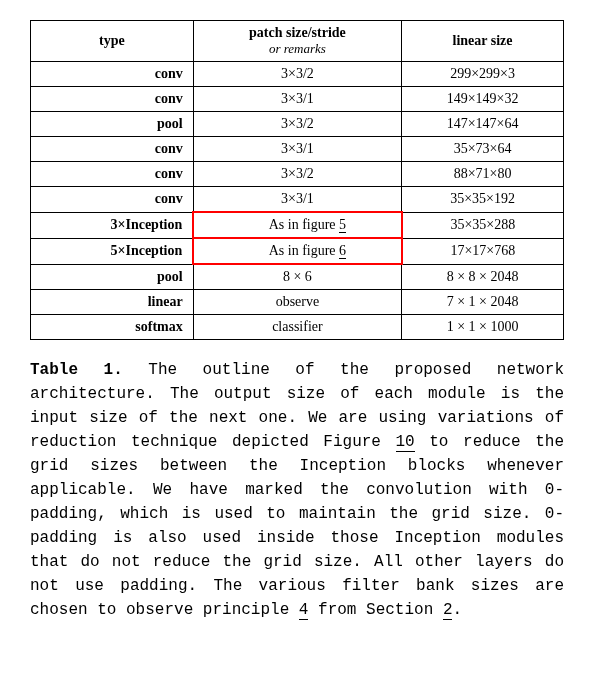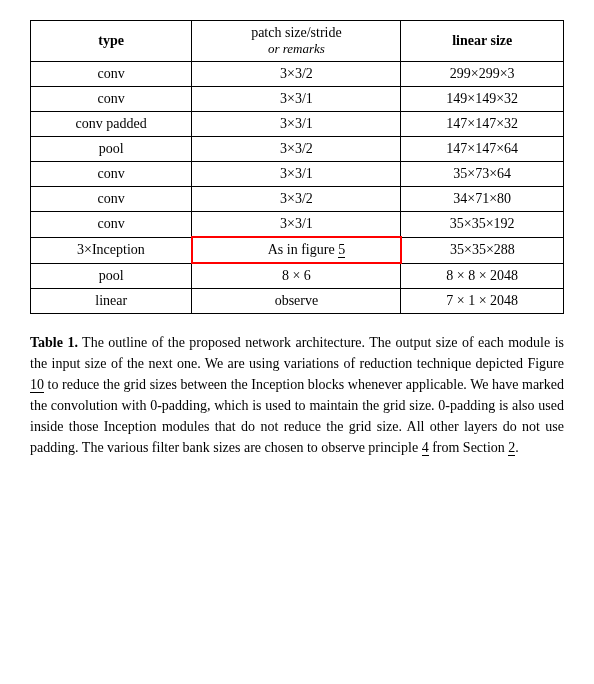--- a/index.html
+++ b/index.html
@@ -22,40 +22,42 @@
     }
     table th, table td {
       border: 1px solid #000;
       padding: 4px 10px;
       text-align: center;
     }
     table th {
       font-weight: bold;
     }
     table td:first-child {
-      text-align: center;
+      text-align: right;
+      font-weight: bold;
     }
     .header-main {
-      font-weight: normal;
+      font-weight: bold;
     }
     .header-sub {
       font-weight: normal;
       font-style: italic;
       font-size: 13px;
       text-align: right;
     }
     .highlighted {
       border: 2px solid red !important;
       padding-left: 30px;
     }
     .caption {
-      font-size: 14px;
+      font-size: 16px;
       line-height: 1.5;
       text-align: justify;
       margin-top: 12px;
+      font-family: Liberation Mono, monospace;
     }
     .caption .bold {
       font-weight: bold;
     }
     .link {
       color: #000;
       text-decoration: none;
       border-bottom: 1px solid #000;
     }
   </style>
@@ -79,58 +81,63 @@
           <td>conv</td>
           <td>3×3/2</td>
           <td>299×299×3</td>
         </tr>
         <tr>
           <td>conv</td>
           <td>3×3/1</td>
           <td>149×149×32</td>
         </tr>
         <tr>
-          <td>conv padded</td>
-          <td>3×3/1</td>
-          <td>147×147×32</td>
-        </tr>
-        <tr>
           <td>pool</td>
           <td>3×3/2</td>
           <td>147×147×64</td>
         </tr>
         <tr>
           <td>conv</td>
           <td>3×3/1</td>
           <td>35×73×64</td>
         </tr>
         <tr>
           <td>conv</td>
           <td>3×3/2</td>
-          <td>34×71×80</td>
+          <td>88×71×80</td>
         </tr>
         <tr>
           <td>conv</td>
           <td>3×3/1</td>
           <td>35×35×192</td>
         </tr>
         <tr>
           <td>3×Inception</td>
           <td class="highlighted">As in figure <a class="link" href="#">5</a></td>
           <td>35×35×288</td>
         </tr>
         <tr>
+          <td>5×Inception</td>
+          <td class="highlighted">As in figure <a class="link" href="#">6</a></td>
+          <td>17×17×768</td>
+        </tr>
+        <tr>
           <td>pool</td>
           <td>8 × 6</td>
           <td>8 × 8 × 2048</td>
         </tr>
         <tr>
           <td>linear</td>
           <td>observe</td>
           <td>7 × 1 × 2048</td>
+        </tr>
+        <tr>
+          <td>softmax</td>
+          <td>classifier</td>
+          <td>1 × 1 × 1000</td>
         </tr>
       </tbody>
   </table>
 </div>
 
 <div class="caption">
   <span class="bold">Table 1.</span><span> The outline of the proposed network architecture.  The output size of each module is the input size of the next one.  We are using variations of reduction technique depicted Figure </span><a class="link" href="#">10</a><span> to reduce the grid sizes between the Inception blocks whenever applicable.  We have marked the convolution with 0-padding, which is used to maintain the grid size.  0-padding is also used inside those Inception modules that do not reduce the grid size.  All other layers do not use padding.  The various filter bank sizes are chosen to observe principle </span><a class="link" href="#">4</a><span> from Section </span><a class="link" href="#">2</a><span>.</span>
 </div>
 
 </body></html>

